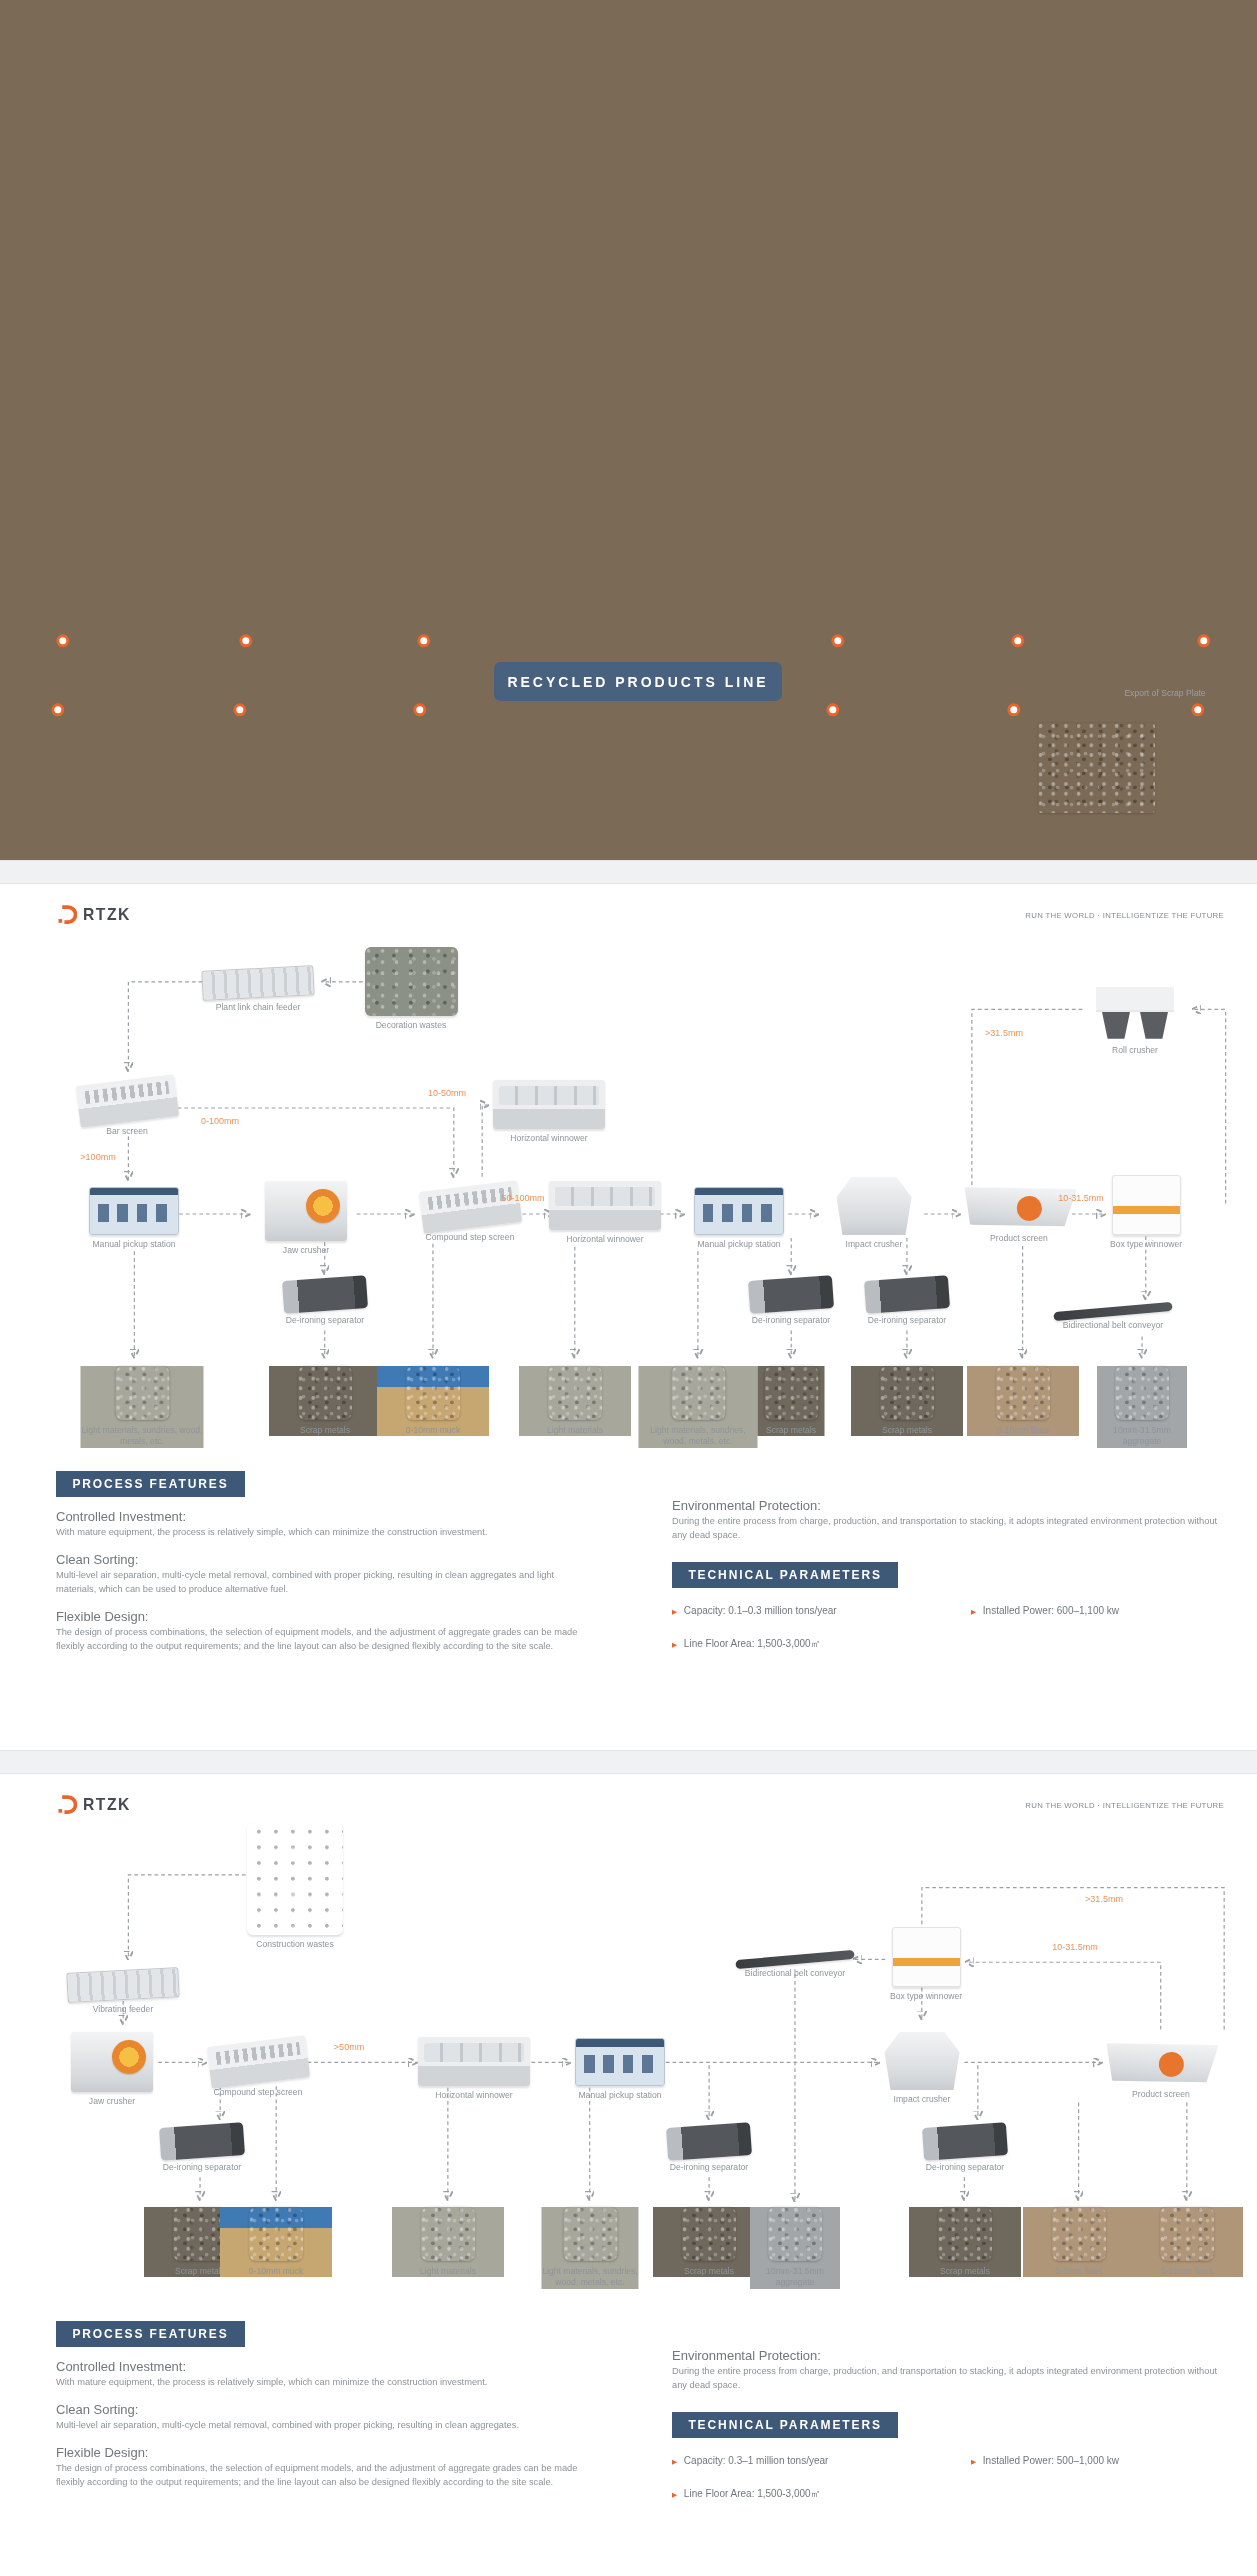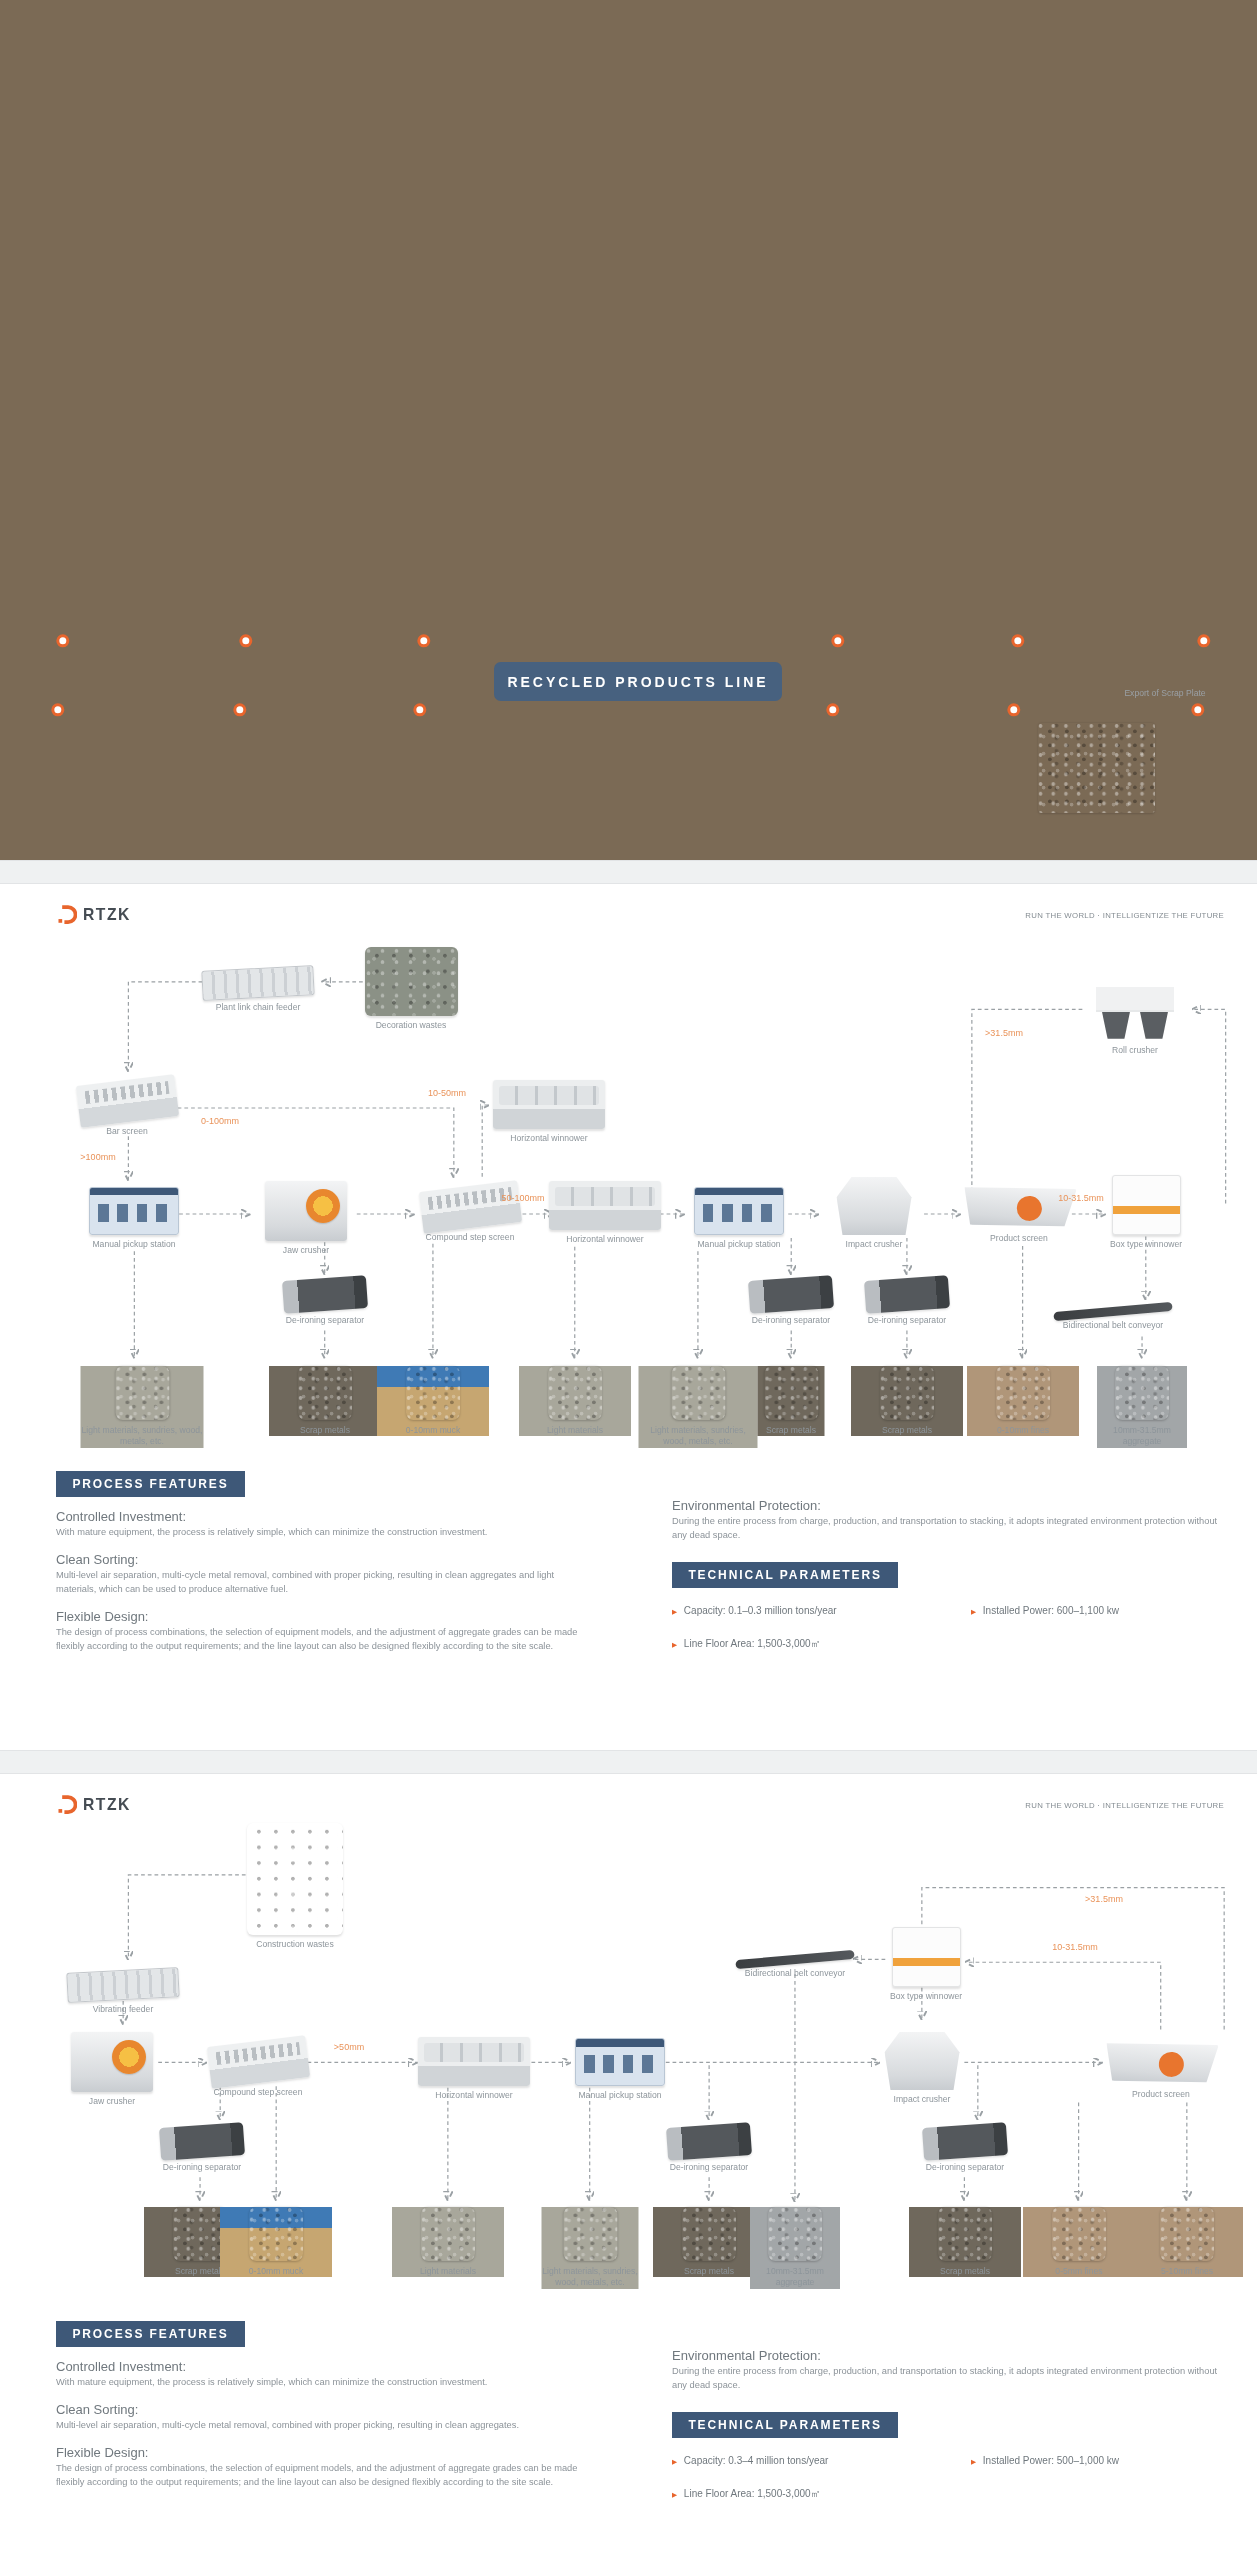--- a/index.html
+++ b/index.html
@@ -709,19 +709,19 @@
     </div>
   </div>
   <div class="col" style="left:672px;top:547px;width:553px">
     <div class="feat" style="margin-top:27px">
       <div class="feat-title">Environmental Protection:</div>
       <div class="feat-body">During the entire process from charge, production, and transportation to stacking, it adopts integrated environment protection without any dead space.</div>
     </div>
     <div style="margin-top:19.4px"><span class="badge">TECHNICAL PARAMETERS</span></div>
     <div class="params">
 
-    <div class="param">Capacity: 0.3–4 million tons/year</div>
+    <div class="param">Capacity: 0.3–1 million tons/year</div>
         <div class="param">Installed Power: 500–1,000 kw</div>
         <div class="param">Line Floor Area: 1,500-3,000㎡</div>
       </div>
   </div>
 </div>
 
 
 </body></html>

